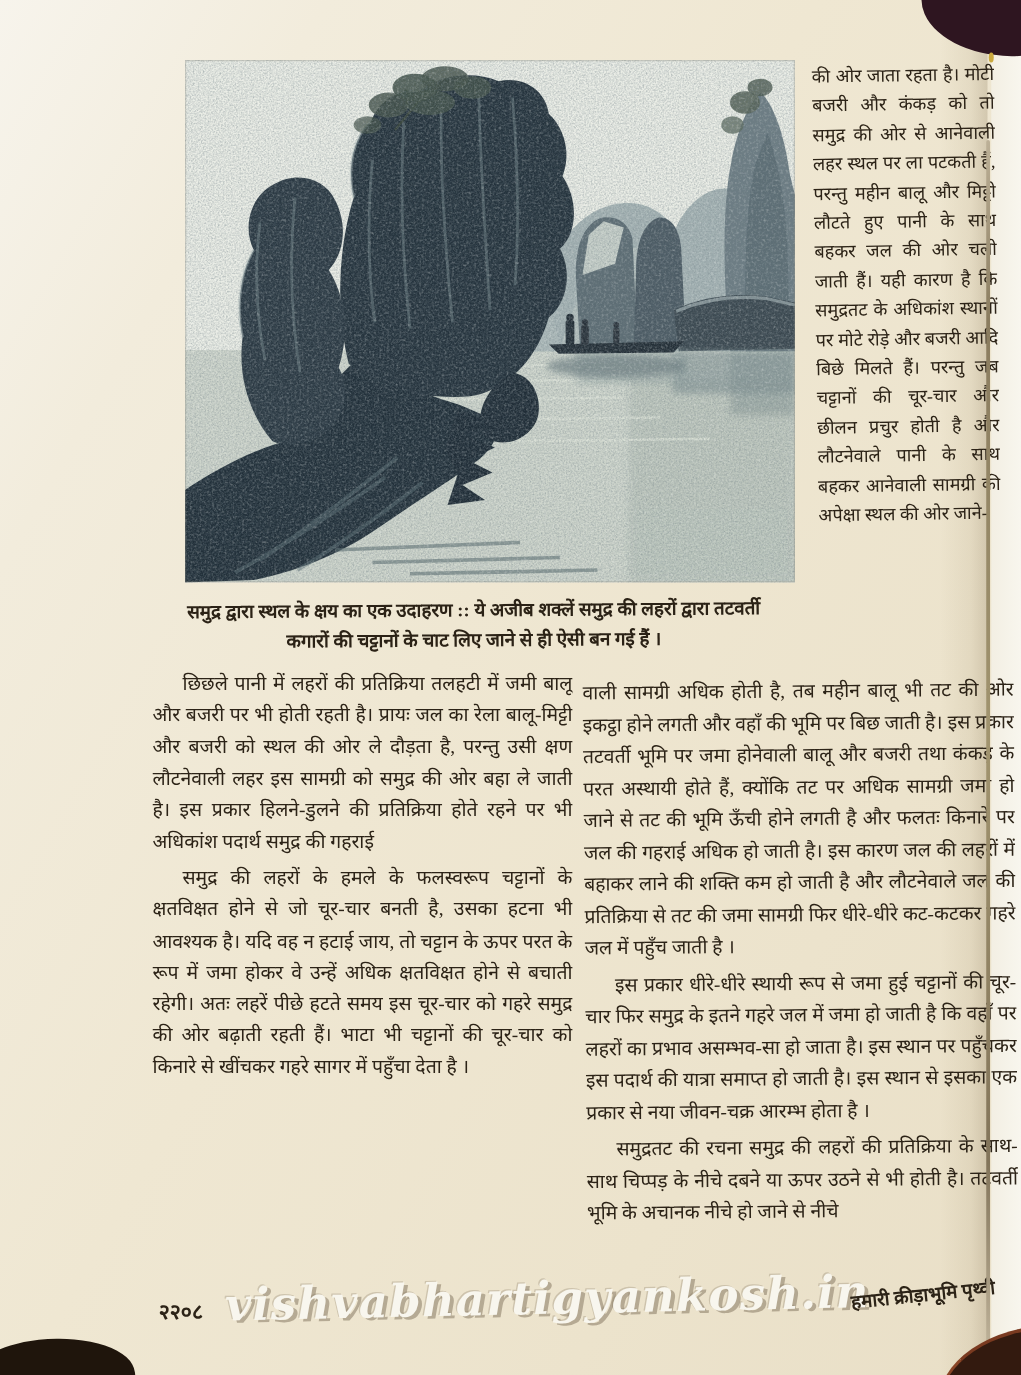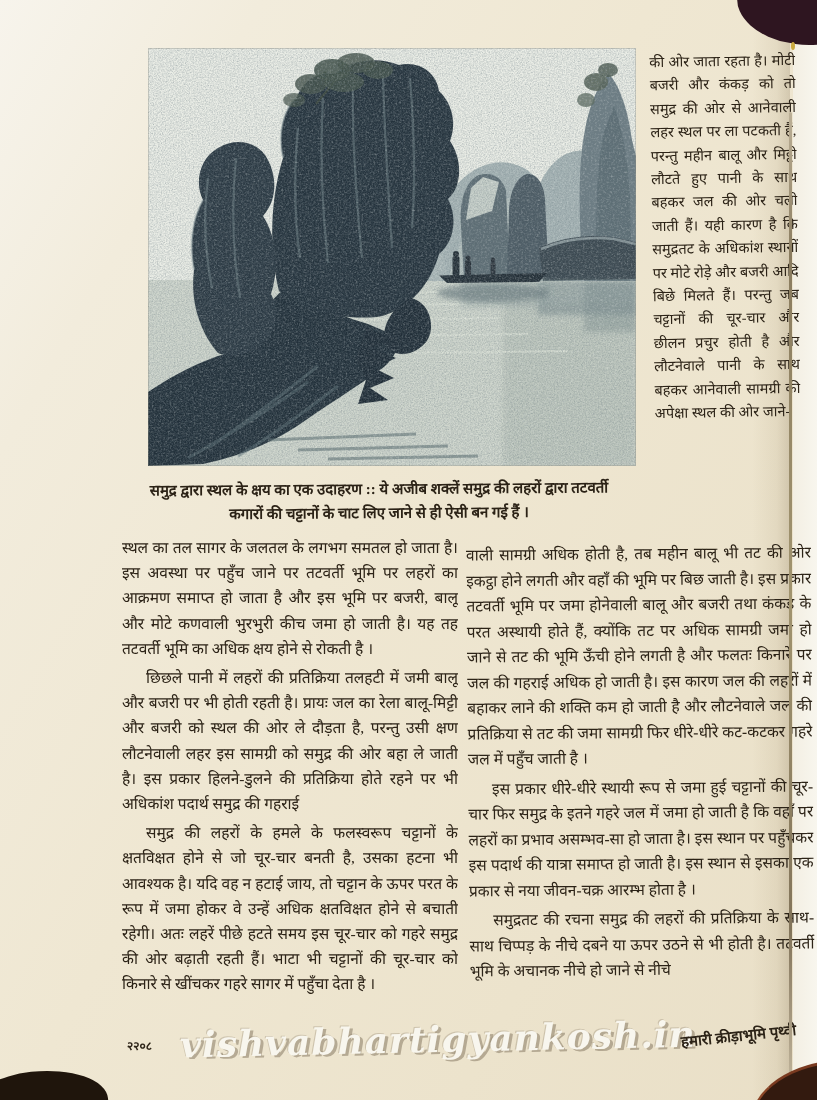--- a/index.html
+++ b/index.html
@@ -14,21 +14,21 @@
     position:absolute; left:118px; top:477px; width:522px;
     text-align:center; font-size:15px; line-height:24px; font-weight:600;
     transform:rotate(-0.4deg); color:#2b2216;
   }
   .col { position:absolute; text-align:justify; overflow:hidden; }
   .col p { margin:0 0 4px 0; }
   .col p.ind { text-indent:24px; }
   .sidebar { left:653px; top:50px; width:146px; height:497px; font-size:14.5px; line-height:23.4px; transform:rotate(-0.9deg); }
   .left-col { left:122px; top:535px; width:336px; height:486px; font-size:15.5px; line-height:25.2px; }
   .right-col { left:468px; top:541px; width:345px; height:492px; font-size:15.5px; line-height:25.5px; transform:rotate(-0.5deg); }
-  .page-number { position:absolute; left:127px; top:1037px; font-size:12px; font-weight:600; }
+  .page-number { position:absolute; left:127px; top:1037px; font-size:17px; font-weight:600; }
   .watermark {
     position:absolute; left:180px; top:1018px; font-size:36px; font-style:italic; font-weight:600;
     font-family:"DejaVu Serif","Liberation Serif",serif; letter-spacing:1px; color:#f8f6ee;
     text-shadow:3px 2px 0 rgba(125,112,90,0.5), -1px -1px 0 rgba(125,112,90,0.28);
     transform:rotate(-1.2deg); white-space:nowrap;
   }
   .footer-title {
     position:absolute; left:682px; top:1031px; font-size:15px; font-weight:700;
     transform:rotate(-6deg); transform-origin:left bottom; white-space:nowrap;
   }
@@ -166,21 +166,20 @@
   <div class="caption">
     <div>समुद्र द्वारा स्थल के क्षय का एक उदाहरण :: ये अजीब शक्लें समुद्र की लहरों द्वारा तटवर्ती</div>
     <div>कगारों की चट्टानों के चाट लिए जाने से ही ऐसी बन गई हैं ।</div>
   </div>
 
   <div class="col sidebar">
     <p>की ओर जाता रहता है। मोटी बजरी और कंकड़ को तो समुद्र की ओर से आनेवाली लहर स्थल पर ला पटकती हैं, परन्तु महीन बालू और मिट्टी लौटते हुए पानी के साथ बहकर जल की ओर चली जाती हैं। यही कारण है कि समुद्रतट के अधिकांश स्थानों पर मोटे रोड़े और बजरी आदि बिछे मिलते हैं। परन्तु जब चट्टानों की चूर-चार और छीलन प्रचुर होती है और लौटनेवाले पानी के साथ बहकर आनेवाली सामग्री की अपेक्षा स्थल की ओर जाने-</p>
   </div>
 
   <div class="col left-col">
-    <p>स्थल का तल सागर के जलतल के लगभग समतल हो जाता है। इस अवस्था पर पहुँच जाने पर तटवर्ती भूमि पर लहरों का आक्रमण समाप्त हो जाता है और इस भूमि पर बजरी, बालू और मोटे कणवाली भुरभुरी कीच जमा हो जाती है। यह तह तटवर्ती भूमि का अधिक क्षय होने से रोकती है ।</p>
     <p class="ind">छिछले पानी में लहरों की प्रतिक्रिया तलहटी में जमी बालू और बजरी पर भी होती रहती है। प्रायः जल का रेला बालू-मिट्टी और बजरी को स्थल की ओर ले दौड़ता है, परन्तु उसी क्षण लौटनेवाली लहर इस सामग्री को समुद्र की ओर बहा ले जाती है। इस प्रकार हिलने-डुलने की प्रतिक्रिया होते रहने पर भी अधिकांश पदार्थ समुद्र की गहराई</p>
     <p class="ind">समुद्र की लहरों के हमले के फलस्वरूप चट्टानों के क्षतविक्षत होने से जो चूर-चार बनती है, उसका हटना भी आवश्यक है। यदि वह न हटाई जाय, तो चट्टान के ऊपर परत के रूप में जमा होकर वे उन्हें अधिक क्षतविक्षत होने से बचाती रहेगी। अतः लहरें पीछे हटते समय इस चूर-चार को गहरे समुद्र की ओर बढ़ाती रहती हैं। भाटा भी चट्टानों की चूर-चार को किनारे से खींचकर गहरे सागर में पहुँचा देता है ।</p>
   </div>
 
   <div class="col right-col">
     <p>वाली सामग्री अधिक होती है, तब महीन बालू भी तट की ओर इकट्ठा होने लगती और वहाँ की भूमि पर बिछ जाती है। इस प्रकार तटवर्ती भूमि पर जमा होनेवाली बालू और बजरी तथा कंकड़ के परत अस्थायी होते हैं, क्योंकि तट पर अधिक सामग्री जमा हो जाने से तट की भूमि ऊँची होने लगती है और फलतः किनारे पर जल की गहराई अधिक हो जाती है। इस कारण जल की लहरों में बहाकर लाने की शक्ति कम हो जाती है और लौटनेवाले जल की प्रतिक्रिया से तट की जमा सामग्री फिर धीरे-धीरे कट-कटकर गहरे जल में पहुँच जाती है ।</p>
     <p class="ind">इस प्रकार धीरे-धीरे स्थायी रूप से जमा हुई चट्टानों की चूर-चार फिर समुद्र के इतने गहरे जल में जमा हो जाती है कि वहाँ पर लहरों का प्रभाव असम्भव-सा हो जाता है। इस स्थान पर पहुँचकर इस पदार्थ की यात्रा समाप्त हो जाती है। इस स्थान से इसका एक प्रकार से नया जीवन-चक्र आरम्भ होता है ।</p>
     <p class="ind">समुद्रतट की रचना समुद्र की लहरों की प्रतिक्रिया के साथ-साथ चिप्पड़ के नीचे दबने या ऊपर उठने से भी होती है। तटवर्ती भूमि के अचानक नीचे हो जाने से नीचे</p>
   </div>
 

